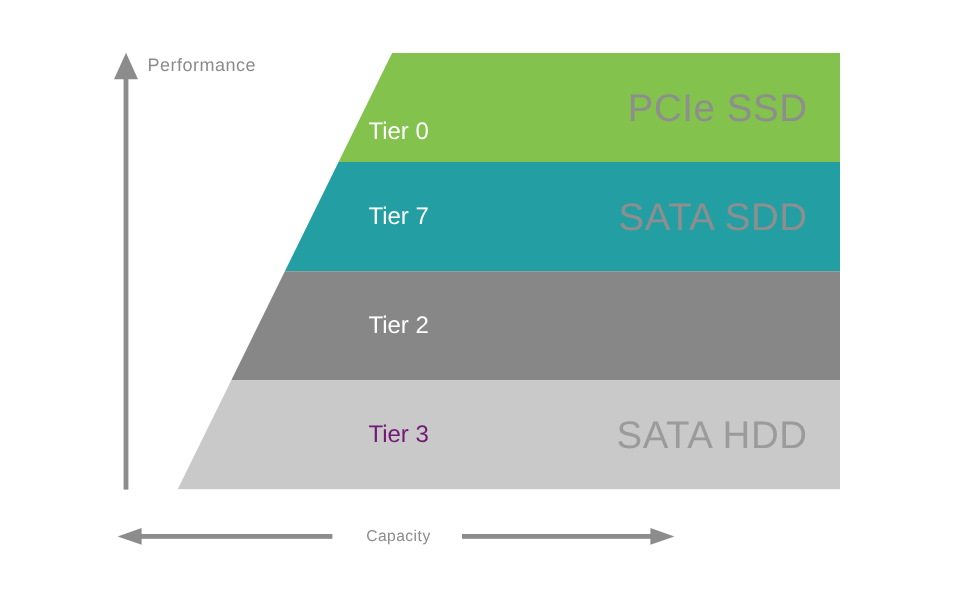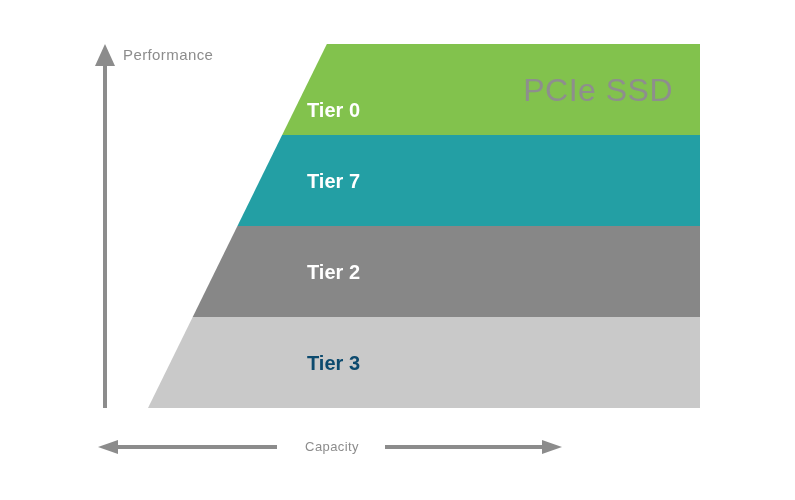--- a/index.html
+++ b/index.html
@@ -59,21 +59,21 @@
     position: relative;
     width: 100%;
     height: 25%;
   }
   .tier-name {
     position: absolute;
     left: 159px;
     top: 50%;
     transform: translateY(-50%);
     font-size: 20px;
-    font-weight: 700;
+    font-weight: 400;
     color: #ffffff;
     white-space: nowrap;
   }
   .tier-row.first .tier-name {
     top: 66px;
   }
   .tier-tech {
     position: absolute;
     right: 27px;
     top: 50%;
@@ -145,29 +145,31 @@
 
   <div class="pyramid">
 
     <div class="tier-row first" style="background-color: rgb(130, 194, 77);">
       <span class="tier-name" style="color: rgb(255, 255, 255);">Tier 0</span>
       <span class="tier-tech" style="color: rgb(142, 142, 142);">PCIe SSD</span>
     </div>
 
     <div class="tier-row" style="background-color: rgb(35, 159, 164);">
       <span class="tier-name" style="color: rgb(255, 255, 255);">Tier 7</span>
+      <span class="tier-tech" style="color: rgb(142, 142, 142);">SATA SDD</span>
     </div>
 
     <div class="tier-row" style="background-color: rgb(135, 135, 135); text-align: right;">
       <span class="tier-name" style="color: rgb(255, 255, 255);">Tier 2</span>
       <span class="tier-tech" style="color: rgb(142, 142, 142);"></span>
     </div>
 
     <div class="tier-row" style="background-color: rgb(201, 201, 201);">
-      <span class="tier-name" style="color: #0c4a6e;">Tier 3</span>
+      <span class="tier-name" style="color: #701a75;">Tier 3</span>
+      <span class="tier-tech" style="color: rgb(155, 155, 155);">SATA HDD</span>
     </div>
 
   </div>
 
   <div class="cap-head-left"></div>
   <div class="cap-shaft-left"></div>
   <div class="cap-label">Capacity</div>
   <div class="cap-shaft-right"></div>
   <div class="cap-head-right"></div>
 

